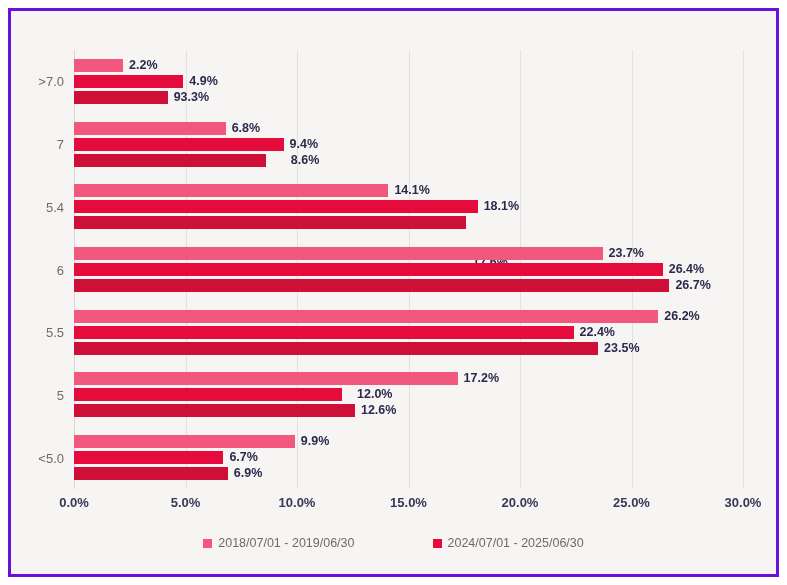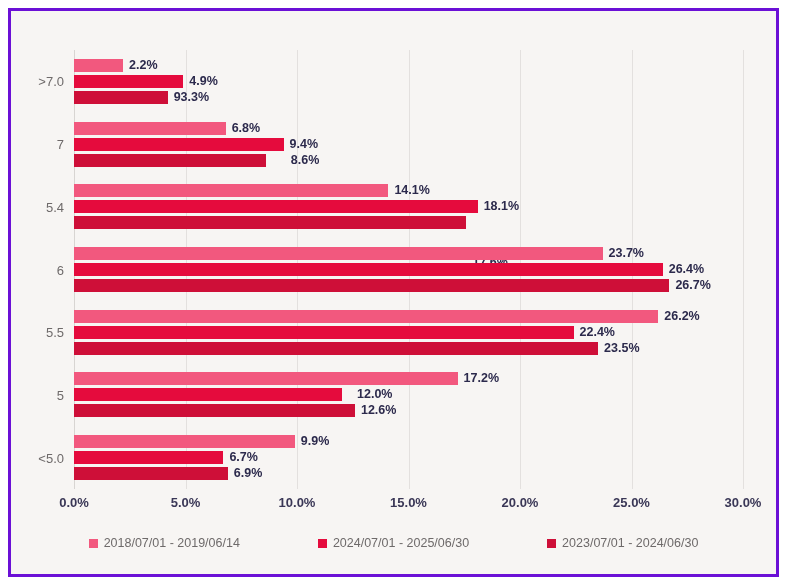--- a/index.html
+++ b/index.html
@@ -183,25 +183,21 @@
       <div class="xtick" style="left: 286px;">10.0%</div>
       <div class="xtick" style="left: 397.5px;">15.0%</div>
       <div class="xtick" style="left: 509px;">20.0%</div>
       <div class="xtick" style="left: 620.5px;">25.0%</div>
       <div class="xtick" style="left: 732px;">30.0%</div>
     </div>
 
   <div id="legend">
       <div class="legend-item">
         <span class="legend-swatch s0"></span>
-        <span>2018/07/01 - 2019/06/14</span>
+        <span>2018/07/01 - 2019/06/30</span>
       </div>
       <div class="legend-item">
         <span class="legend-swatch s1"></span>
         <span>2024/07/01 - 2025/06/30</span>
       </div>
-      <div class="legend-item">
-        <span class="legend-swatch s2"></span>
-        <span>2023/07/01 - 2024/06/30</span>
-      </div>
     </div>
 
 </div>
 
 </body></html>

